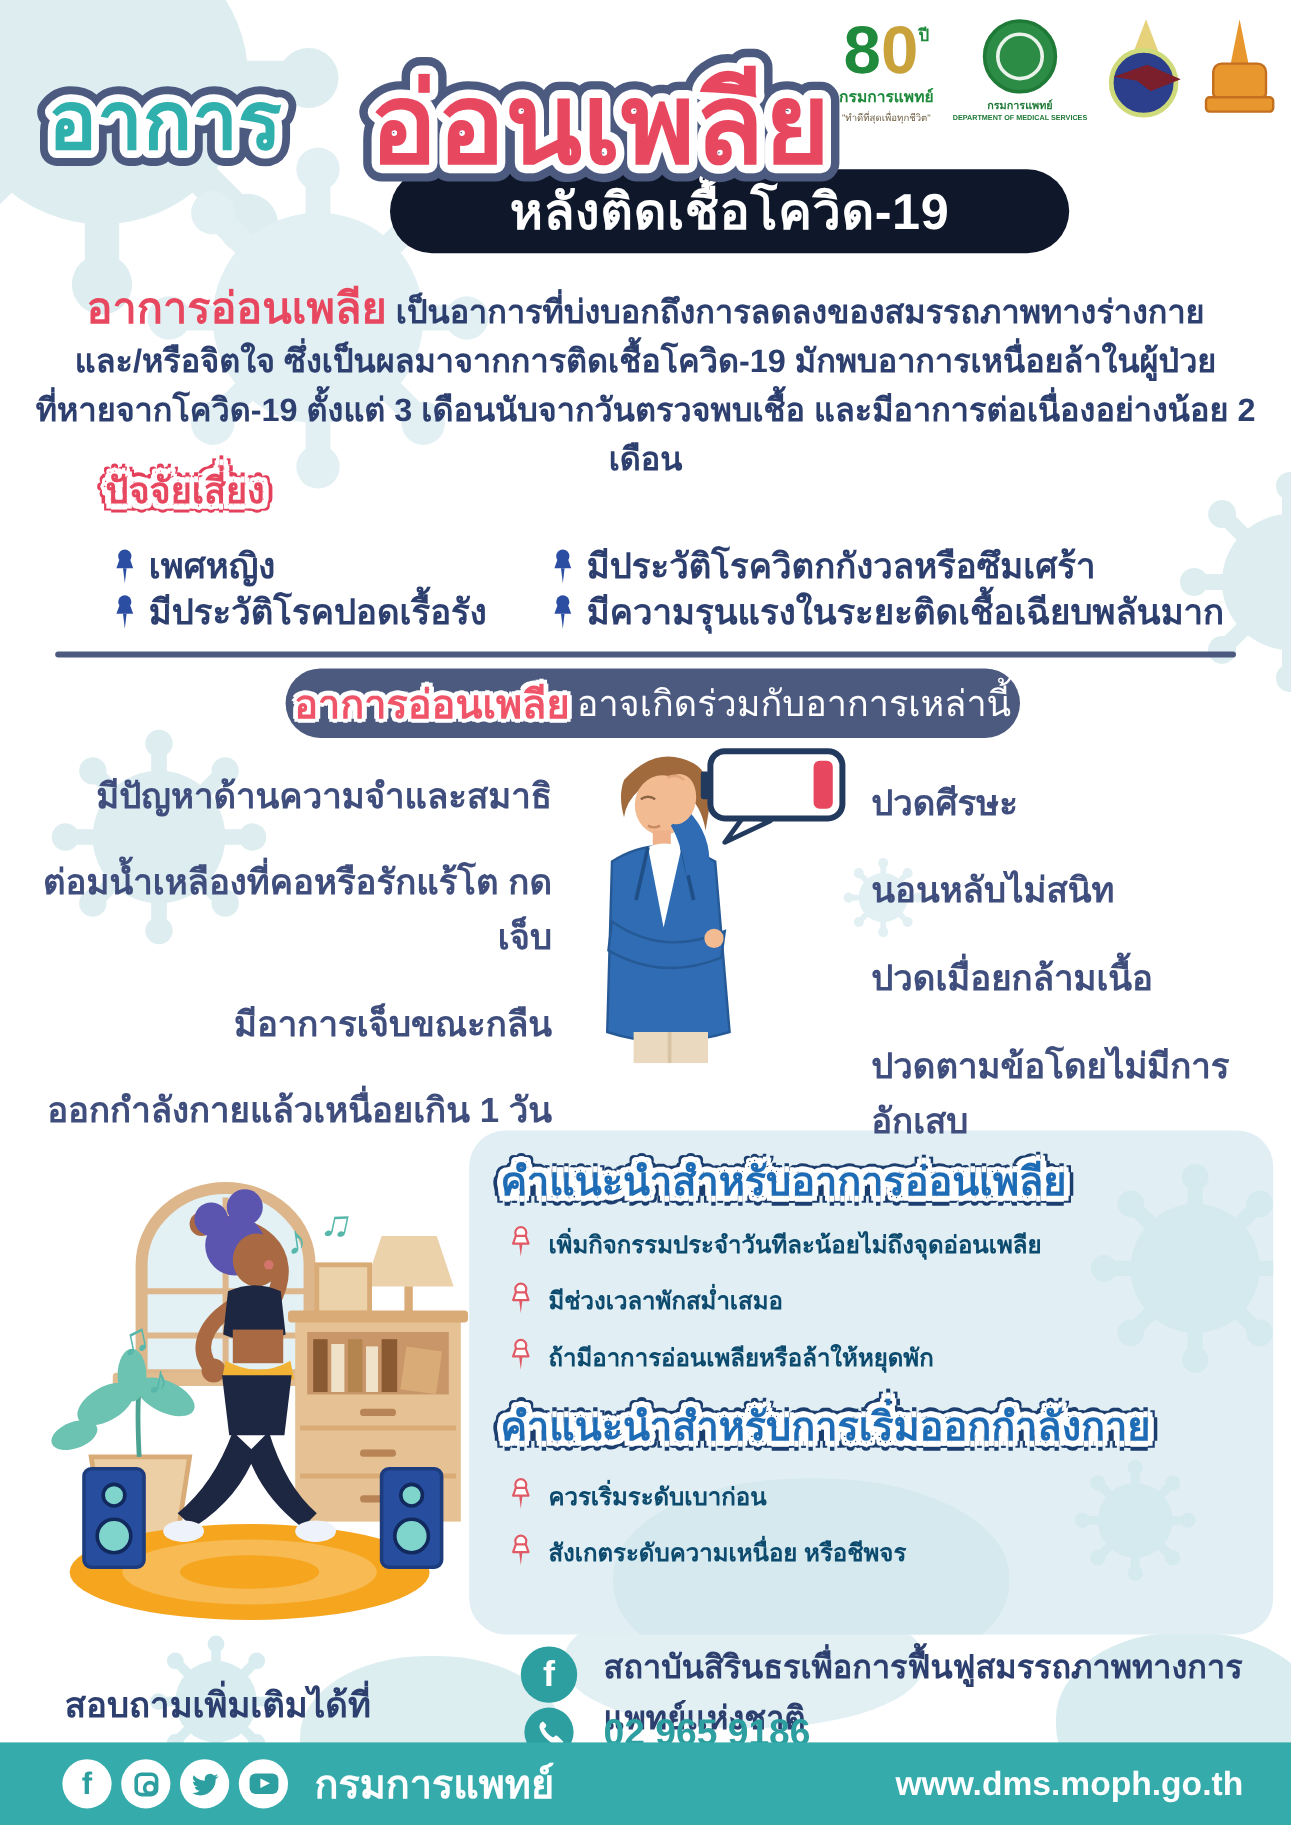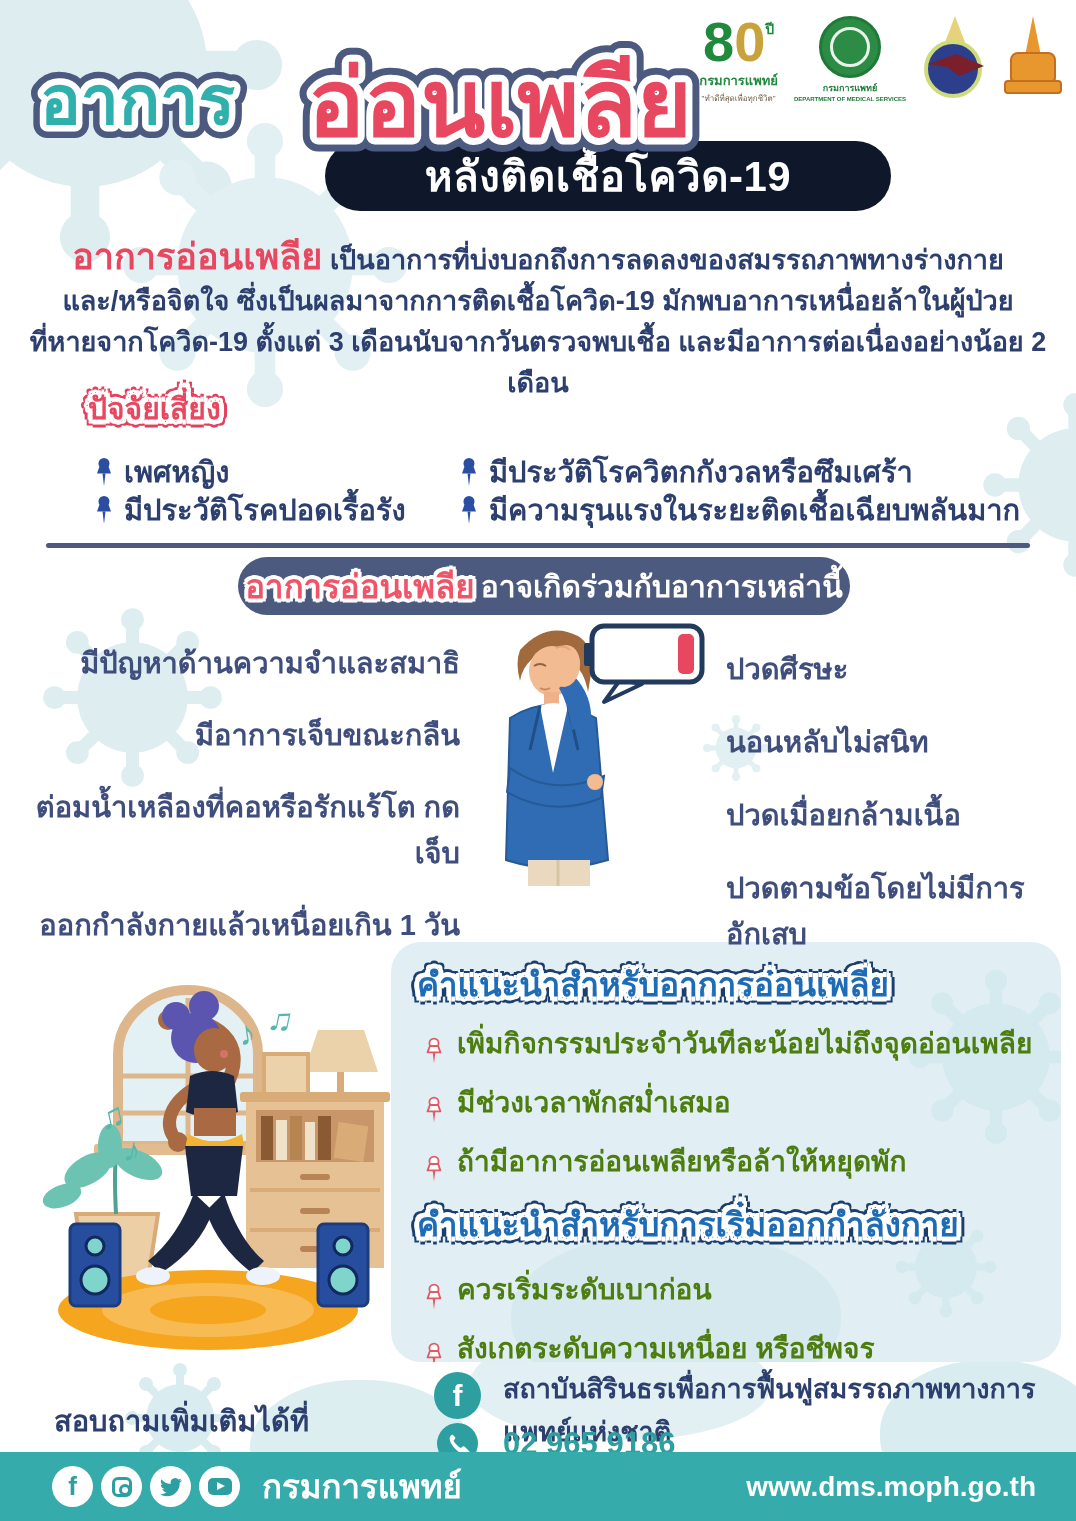--- a/index.html
+++ b/index.html
@@ -61,32 +61,32 @@
     text-shadow:-4px 0 #fff,4px 0 #fff,0 -4px #fff,0 4px #fff,-3px -3px #fff,3px -3px #fff,-3px 3px #fff,3px 3px #fff; }
   
   .risk-title{ position:absolute; left:88px; top:385px; z-index:2; }
   .risk-item{ position:absolute; display:flex; align-items:center; gap:8px; z-index:2;
      color:#2c3f6e; font-size:29px; font-weight:bold; white-space:nowrap; }
   .pin-blue{ width:24px; height:30px; flex:0 0 auto; }
   .divider{ position:absolute; left:46px; top:543px; width:984px; height:5px; background:#4c5a80; border-radius:3px; z-index:2;}
   
   .banner{ position:absolute; left:238px; top:557px; width:612px; height:58px; background:#4c5a80; border-radius:30px;
     display:flex; align-items:center; justify-content:center; gap:6px; z-index:2; }
-  .banner .rest{ color:#fff; font-size:30px; font-weight:bold; }
+  .banner .rest{ color:#fff; font-size:30px; font-weight:normal; }
   .sym-left{ position:absolute; left:16px; top:640px; width:444px; display:flex; flex-direction:column; align-items:flex-end; gap:26px;
     color:#3f4e7d; font-size:29px; font-weight:bold; text-align:right; z-index:2; }
   .sym-right{ position:absolute; left:726px; top:646px; width:340px; display:flex; flex-direction:column; align-items:flex-start; gap:27px;
     color:#3f4e7d; font-size:29px; font-weight:bold; z-index:2; }
   .man-svg{ position:absolute; left:492px; top:618px; width:220px; height:268px; z-index:2; }
   .note{ position:absolute; left:0; right:0; top:896px; text-align:center; color:#2c3f6e; font-size:30px; font-weight:800; z-index:2;}
   
   .panel{ position:absolute; left:391px; top:942px; width:670px; height:420px; background:#e1eff4; border-radius:30px; z-index:1; overflow:hidden;}
   .panel-inner{ position:relative; z-index:2; padding:16px 18px 0 26px; }
   .adv-list{ list-style:none; margin:10px 0 6px 6px; }
-  .adv-list li{ display:flex; align-items:flex-end; gap:12px; color:#4d7c0f; font-size:28px; font-weight:bold; margin-bottom:15px; }
+  .adv-list li{ display:flex; align-items:flex-start; gap:12px; color:#0c4a6e; font-size:20px; font-weight:bold; margin-bottom:15px; }
   .pin-red{ width:22px; height:28px; flex:0 0 auto; }
   .scene-svg{ position:absolute; left:18px; top:958px; width:372px; height:402px; z-index:2; }
   
   .contact-label{ position:absolute; left:54px; top:1398px; color:#2c3f6e; font-size:29px; font-weight:800; z-index:2;}
   .fb-circle{ position:absolute; left:434px; top:1372px; width:47px; height:47px; border-radius:50%; background:#2d9fa0;
     color:#fff; font-size:30px; font-weight:800; display:flex; align-items:center; justify-content:center; z-index:2;}
   .fb-name{ position:absolute; left:503px; top:1367px; width:560px; color:#2c3f6e; font-size:27px; font-weight:bold; z-index:2;}
   .ph-circle{ position:absolute; left:437px; top:1423px; width:41px; height:41px; border-radius:50%; background:#2d9fa0;
     display:flex; align-items:center; justify-content:center; z-index:2;}
   .ph-num{ position:absolute; left:503px; top:1426px; color:#2d9fa0; font-size:31px; font-weight:800; z-index:2;}
@@ -263,22 +263,22 @@
 
   <div class="divider"></div>
 
   <div class="banner">
     <span class="banner-hl">อาการอ่อนเพลีย</span>
     <span class="rest">อาจเกิดร่วมกับอาการเหล่านี้</span>
   </div>
 
   <div class="sym-left">
     <div>มีปัญหาด้านความจำและสมาธิ</div>
+    <div>ต่อมน้ำเหลืองที่คอหรือรักแร้โต กดเจ็บ</div>
     <div>มีอาการเจ็บขณะกลืน</div>
-    <div>ต่อมน้ำเหลืองที่คอหรือรักแร้โต กดเจ็บ</div>
     <div>ออกกำลังกายแล้วเหนื่อยเกิน 1 วัน</div>
   </div>
   <div class="sym-right">
     <div>ปวดศีรษะ</div>
     <div>นอนหลับไม่สนิท</div>
     <div>ปวดเมื่อยกล้ามเนื้อ</div>
     <div>ปวดตามข้อโดยไม่มีการอักเสบ</div>
   </div>
 
   <svg class="man-svg" viewBox="0 0 220 268">

